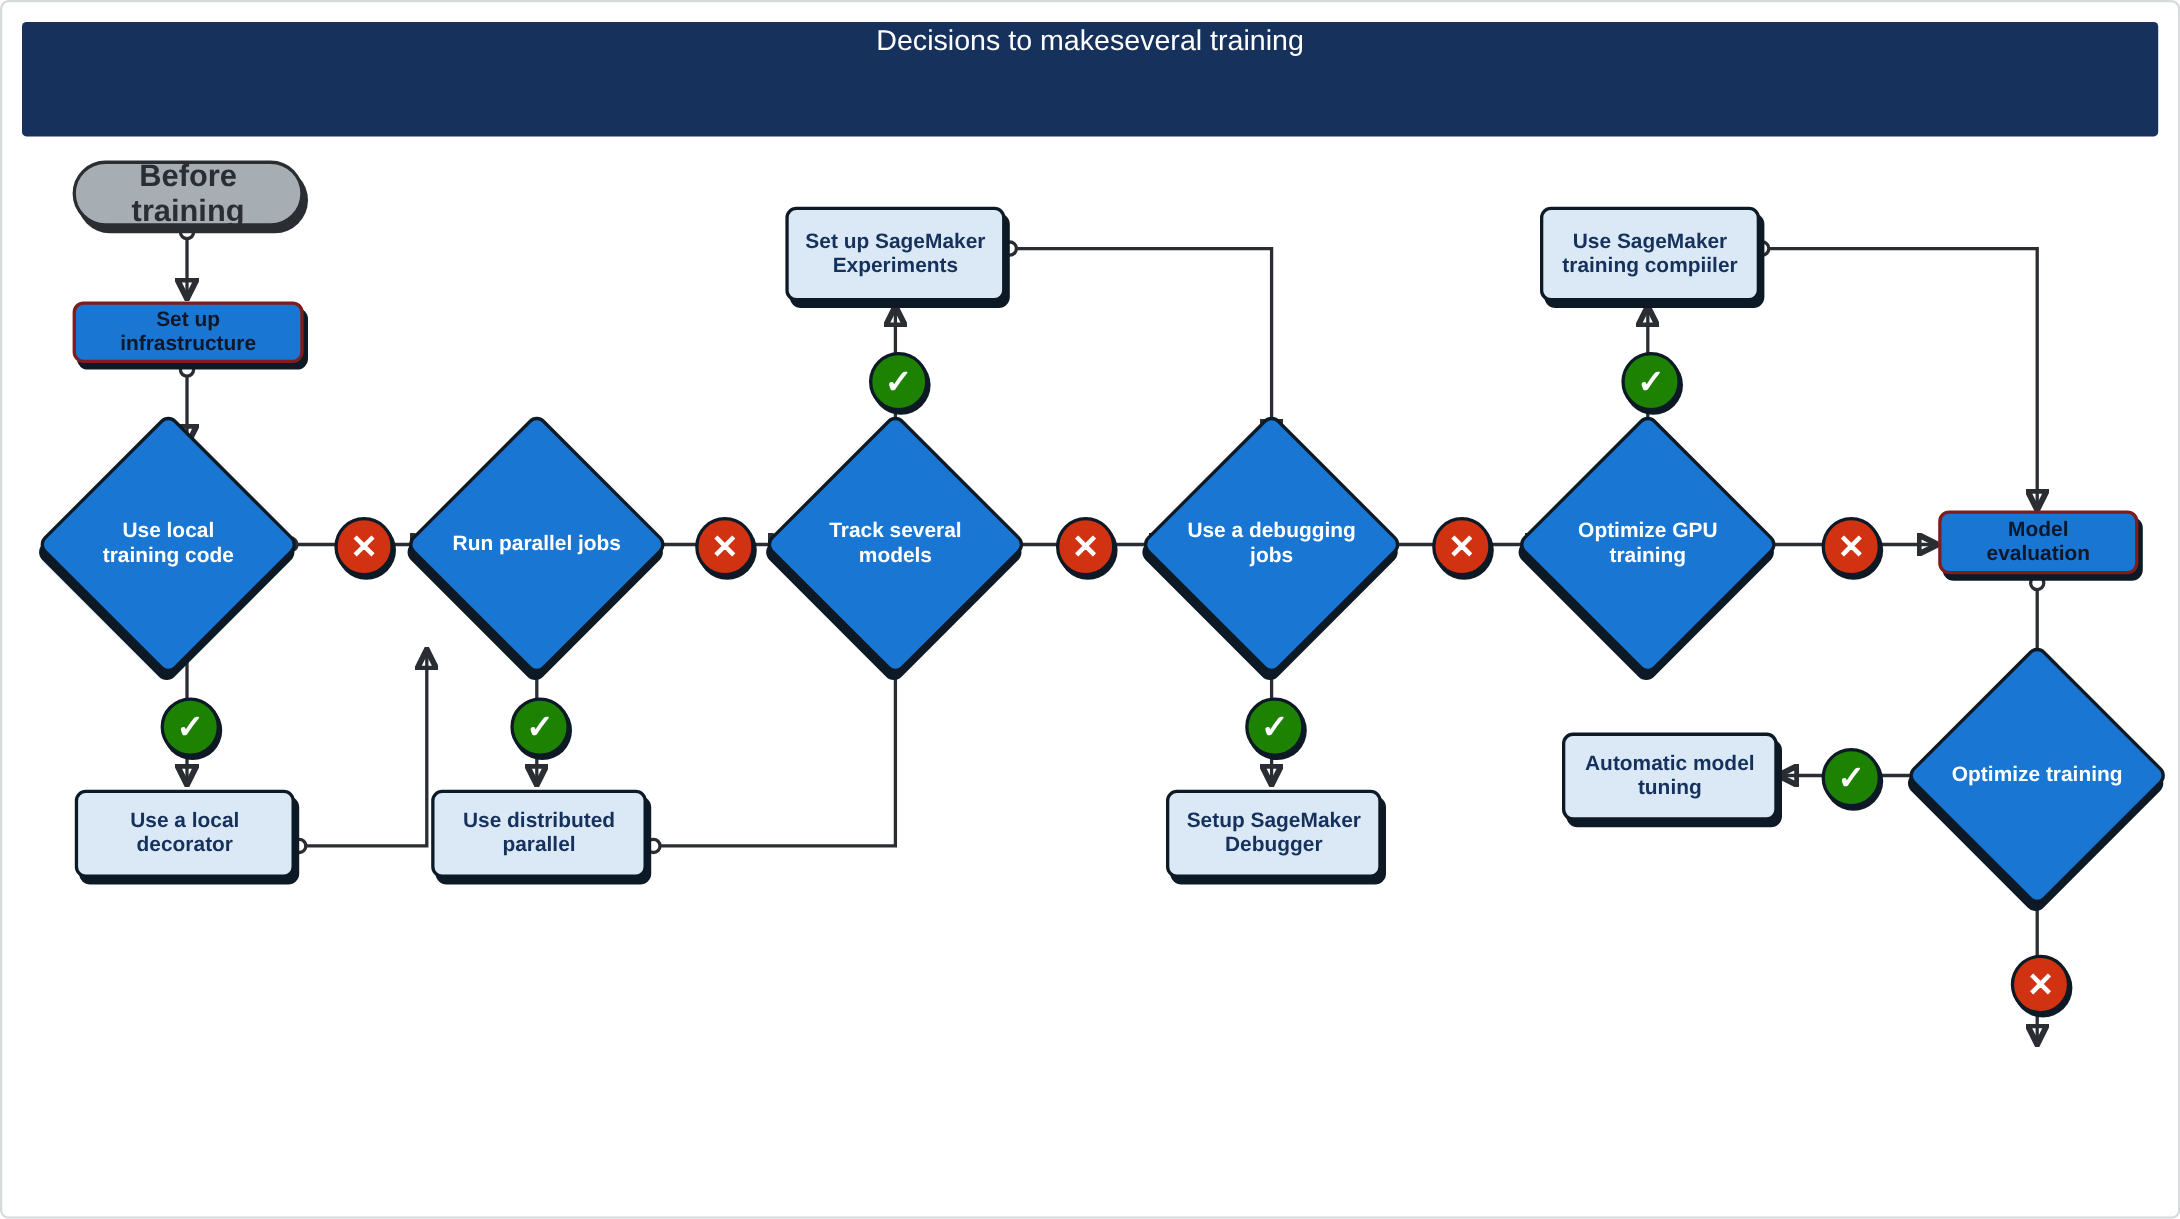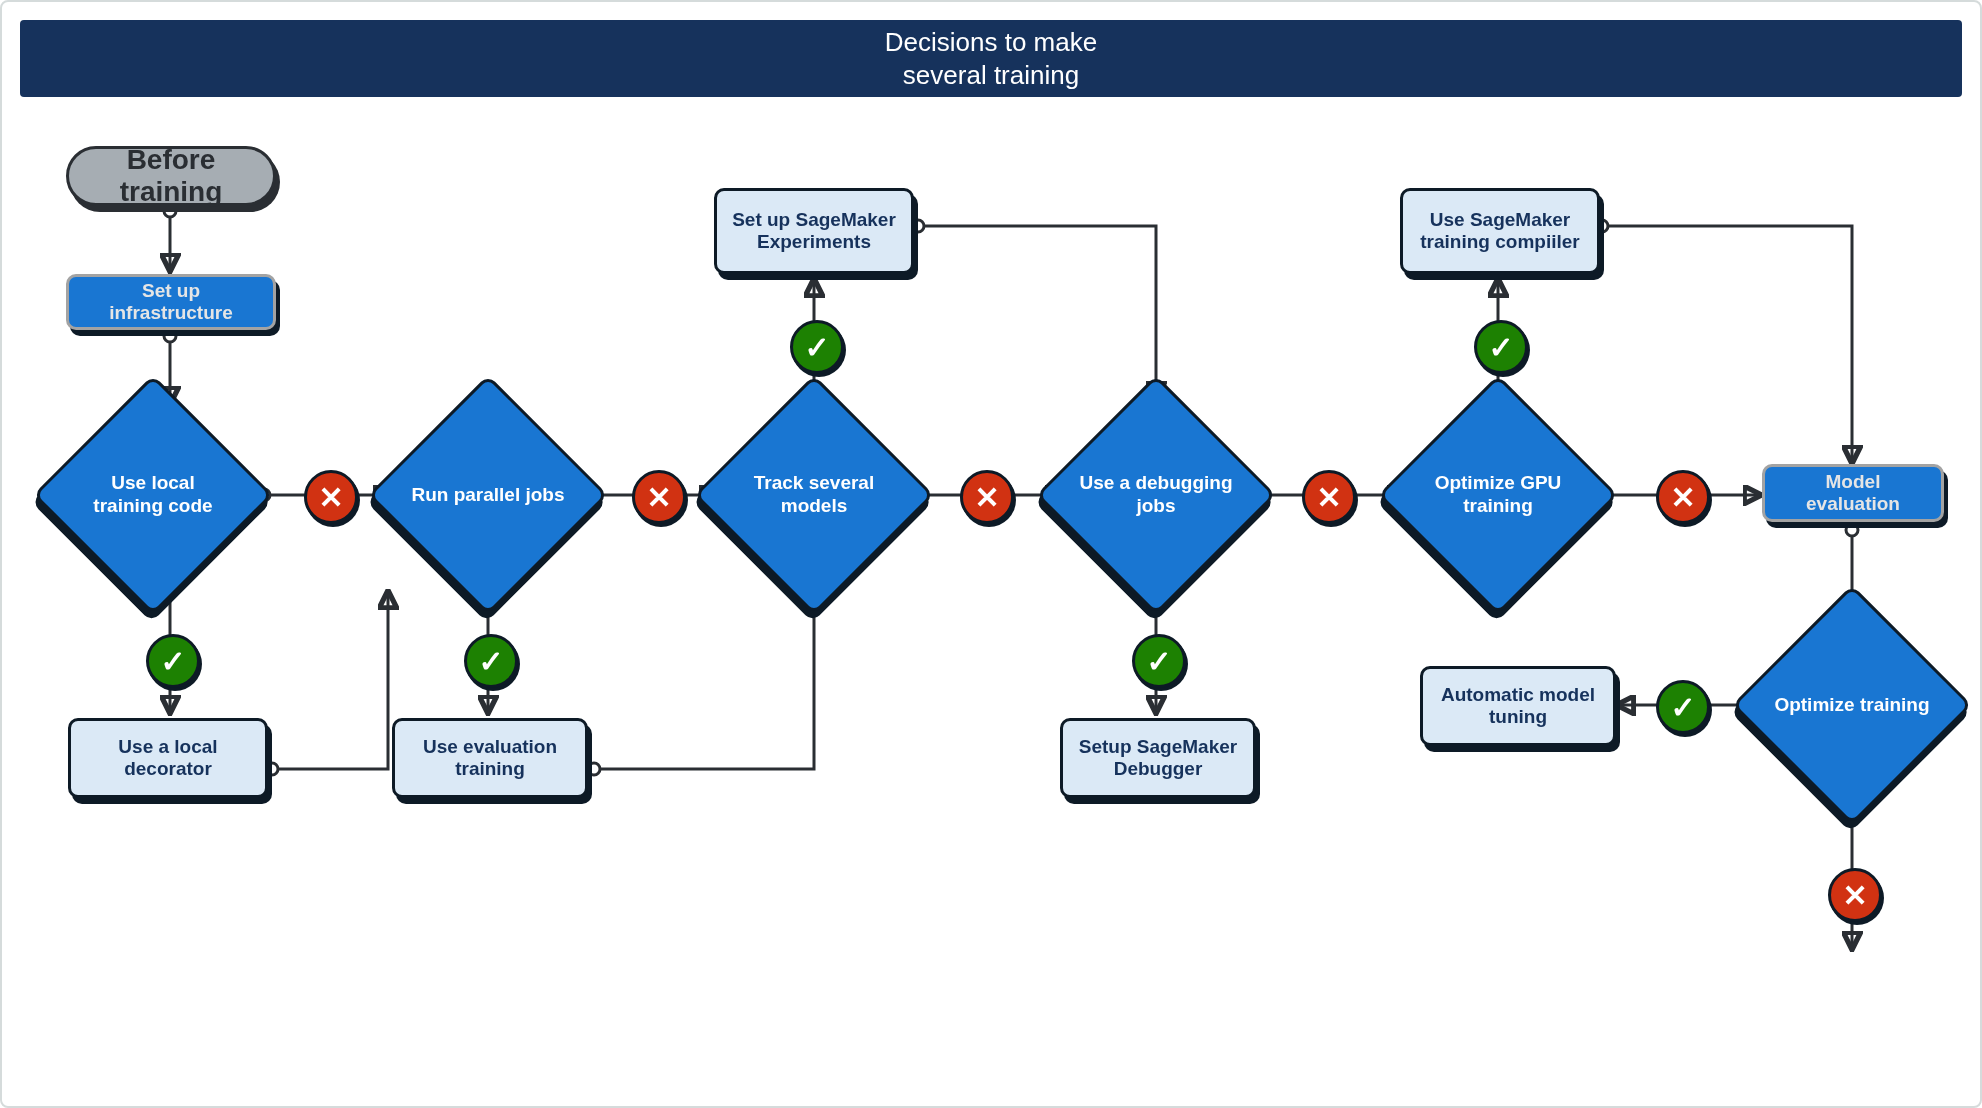--- a/index.html
+++ b/index.html
@@ -1,21 +1,21 @@
 <!DOCTYPE html>
 <html><head>
 <meta charset="utf-8">
 <style>
   html,body{margin:0;padding:0;background:#fff;font-family:"Amazon Ember",Arial,Helvetica,sans-serif}
   #wrap{position:relative;width:1982px;height:1108px;margin:0 auto;transform-origin:0 0}
   #diagram{position:absolute;left:0;top:0;width:1982px;height:1108px;border:2px solid #d5dbdb;border-radius:8px;box-sizing:border-box;background:#fff}
-  #banner{position:absolute;left:18px;top:18px;right:18px;height:77px;background:#16325c;border-radius:4px;color:#fff;text-align:center;display:flex;flex-direction:column;justify-content:center;font-size:26px;line-height:1.25}
+  #banner{position:absolute;left:18px;top:18px;right:18px;height:104px;background:#16325c;border-radius:4px;color:#fff;text-align:center;display:flex;justify-content:center;font-size:26px;line-height:1.25}
   .node{position:absolute;box-sizing:border-box}
   .pill{background:#a6adb3;border:3px solid #2a2e33;border-radius:30px;color:#2a2e33;font-weight:700;font-size:28px;display:flex;align-items:center;justify-content:center;text-align:center;padding:0 22px;box-shadow:4px 6px 0 #2a2e33}
-  .proc-blue{background:#1976d2;border:3px solid #a3a3a3;border-radius:10px;color:#e5e5e5;font-weight:700;font-size:19px;display:flex;align-items:center;justify-content:center;text-align:center;padding:8px 14px;box-shadow:4px 6px 0 #0d1a26}
+  .proc-blue{background:#1976d2;border:3px solid #7f1d1d;border-radius:10px;color:#0f172a;font-weight:700;font-size:19px;display:flex;align-items:center;justify-content:center;text-align:center;padding:8px 14px;box-shadow:4px 6px 0 #0d1a26}
   .proc-light{background:#dbe9f6;border:3px solid #0d1a26;border-radius:10px;color:#16325c;font-weight:700;font-size:19px;display:flex;align-items:center;justify-content:flex-start;text-align:center;padding:8px 14px;box-shadow:4px 6px 0 #0d1a26}
   .diamond{width:170px;height:170px}
   .diamond>.dsh{position:absolute;inset:0;transform:rotate(45deg);background:#1976d2;border:3px solid #0d1a26;border-radius:10px;box-shadow:4px 6px 0 #0d1a26}
   .diamond>.dlbl{position:absolute;inset:0;display:flex;align-items:center;justify-content:center;color:#fff;font-weight:700;font-size:19px;text-align:center;padding:0 6px;line-height:1.2}
   .badge{position:absolute;width:48px;height:48px;border-radius:50%;border:3px solid #0d1a26;display:flex;align-items:center;justify-content:center;color:#fff;font-weight:900;font-size:30px;box-shadow:2px 3px 0 #0d1a26}
   .ok{background:#1d8102}
   .no{background:#d13212}
   svg.conn{position:absolute;left:0;top:0;width:1982px;height:1108px;pointer-events:none}
   svg.conn line,svg.conn path{stroke:#2a2e33;stroke-width:3;fill:none}
   svg.conn circle{fill:#fff;stroke:#2a2e33;stroke-width:3}
@@ -138,21 +138,21 @@
         <div class="dsh"></div>
         <div class="dlbl">
           <span>Optimize training</span>
         </div>
       </div>
 
     <div class="node proc-light" style="left:66px;top:716px;width:200px;height:80px">
         <span>Use a local decorator</span>
       </div>
     <div class="node proc-light" style="left:390px;top:716px;width:196px;height:80px">
-        <span>Use evaluation training</span>
+        <span>Use distributed parallel</span>
       </div>
     <div class="node proc-light" style="left:712px;top:186px;width:200px;height:86px">
         <span>Set up SageMaker Experiments</span>
       </div>
     <div class="node proc-light" style="left:1058px;top:716px;width:196px;height:80px">
         <span>Setup SageMaker Debugger</span>
       </div>
     <div class="node proc-light" style="left:1398px;top:186px;width:200px;height:86px">
         <span>Use SageMaker training compiiler</span>
       </div>

